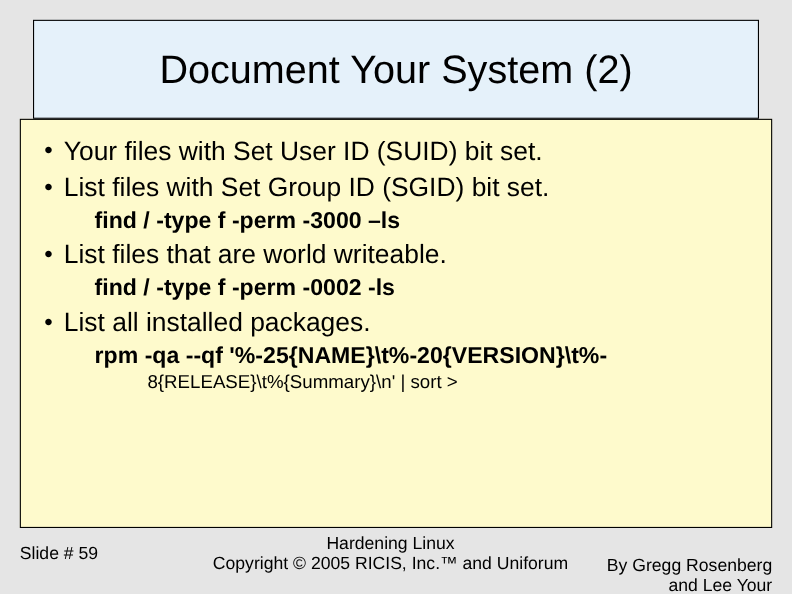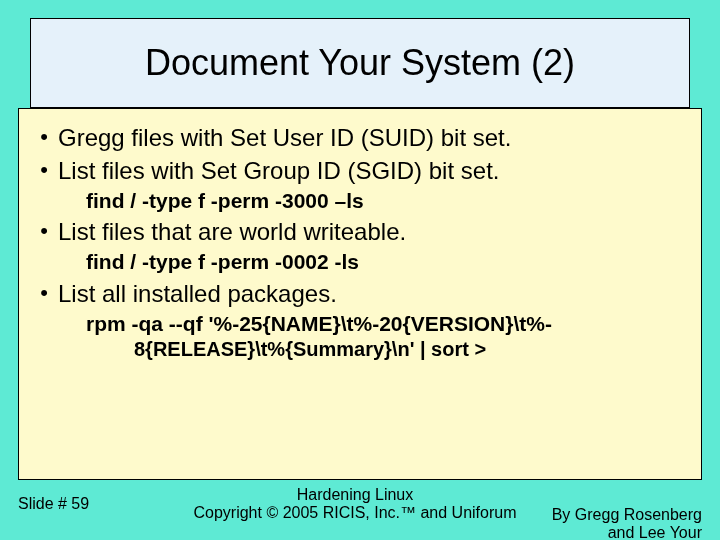--- a/index.html
+++ b/index.html
@@ -6,21 +6,21 @@
     margin: 0;
     padding: 0;
     font-family: Arial, "Helvetica Neue", Helvetica, sans-serif;
     background: #fff;
   }
   .slide {
     width: 720px;
     height: 540px;
     box-sizing: border-box;
     position: relative;
-    background: #5eead4;
+    background: #e5e5e5;
   }
   .body-area {
     position: absolute;
     left: 18px;
     top: 108px;
     right: 18px;
     bottom: 60px;
     background: #fefacc;
     border: 1px solid #000;
     box-sizing: border-box;
@@ -73,22 +73,22 @@
   .b2 {
     margin-left: 56px;
     font-weight: bold;
     font-size: 21px;
     margin-top: 2px;
     line-height: 1.25;
   }
   .b2-ind {
     margin-left: 56px;
     padding-left: 48px;
-    font-weight: bold;
-    font-size: 20px;
+    font-weight: normal;
+    font-size: 17px;
     line-height: 1.25;
   }
   .footer {
     position: absolute;
     left: 18px;
     right: 18px;
     bottom: 14px;
     height: 44px;
     display: flex;
     align-items: center;
@@ -120,21 +120,21 @@
   <div class="body-area"></div>
 
   <div class="title-box">
     <div class="title-text">Document Your System (2)</div>
   </div>
 
   <div class="content">
 
     <div class="b1">
       <div class="dot">•</div>
-      <div class="txt">Gregg files with Set User ID (SUID) bit set.</div>
+      <div class="txt">Your files with Set User ID (SUID) bit set.</div>
     </div>
 
     <div class="b1">
       <div class="dot">•</div>
       <div class="txt">List files with Set Group ID (SGID) bit set.</div>
     </div>
     <div class="b2">find / -type f -perm -3000 –ls</div>
 
     <div class="b1">
       <div class="dot">•</div>

